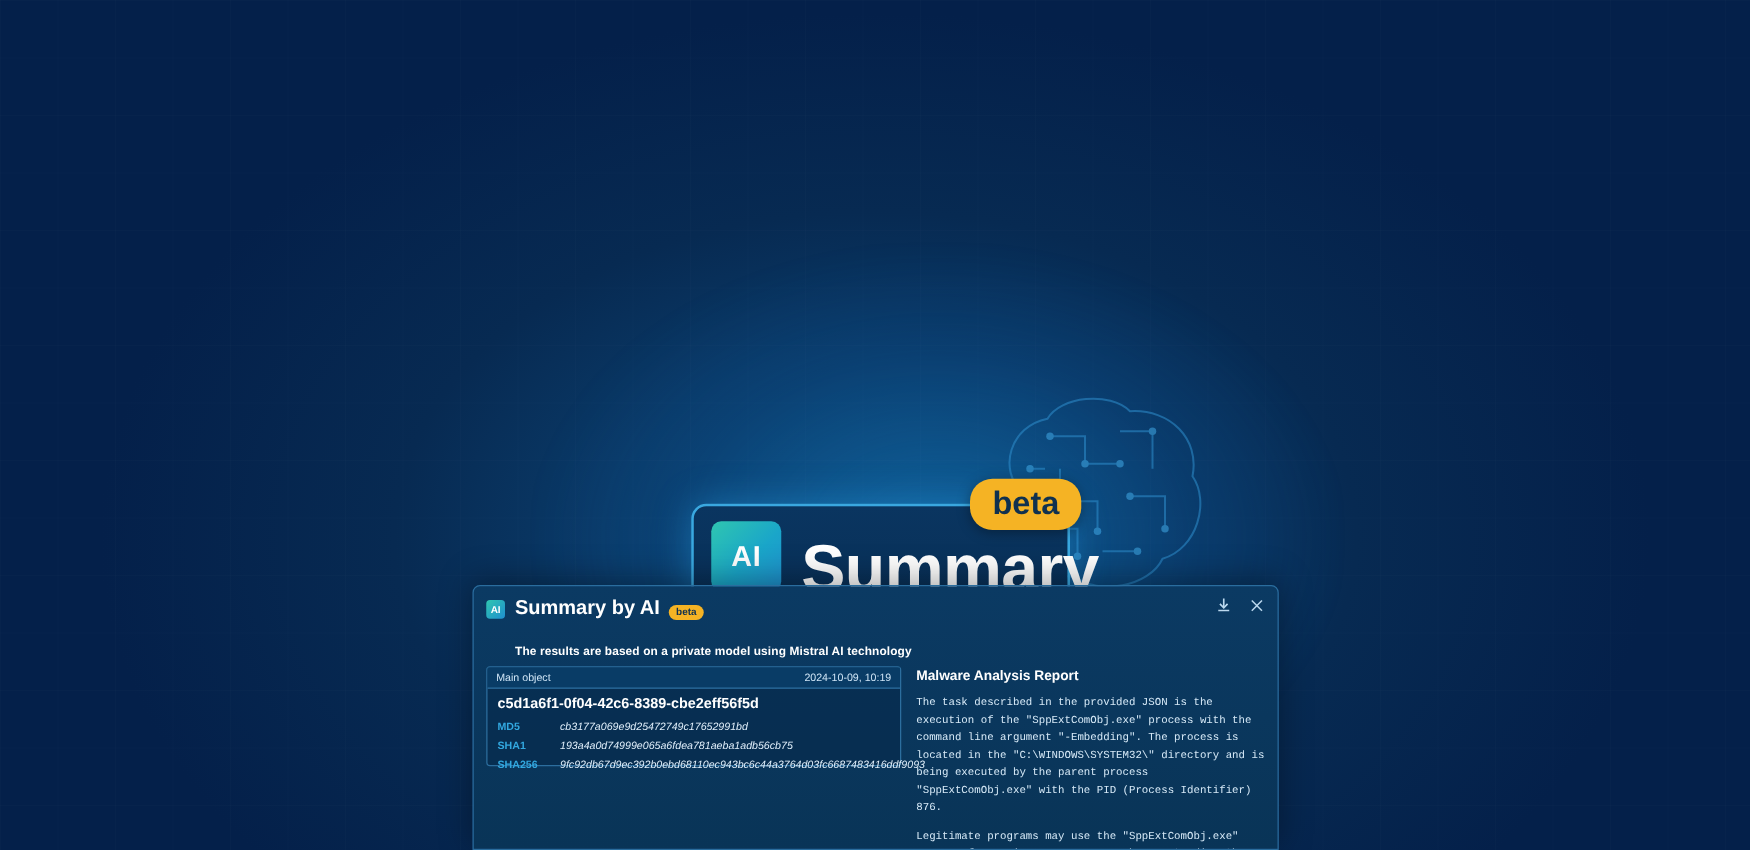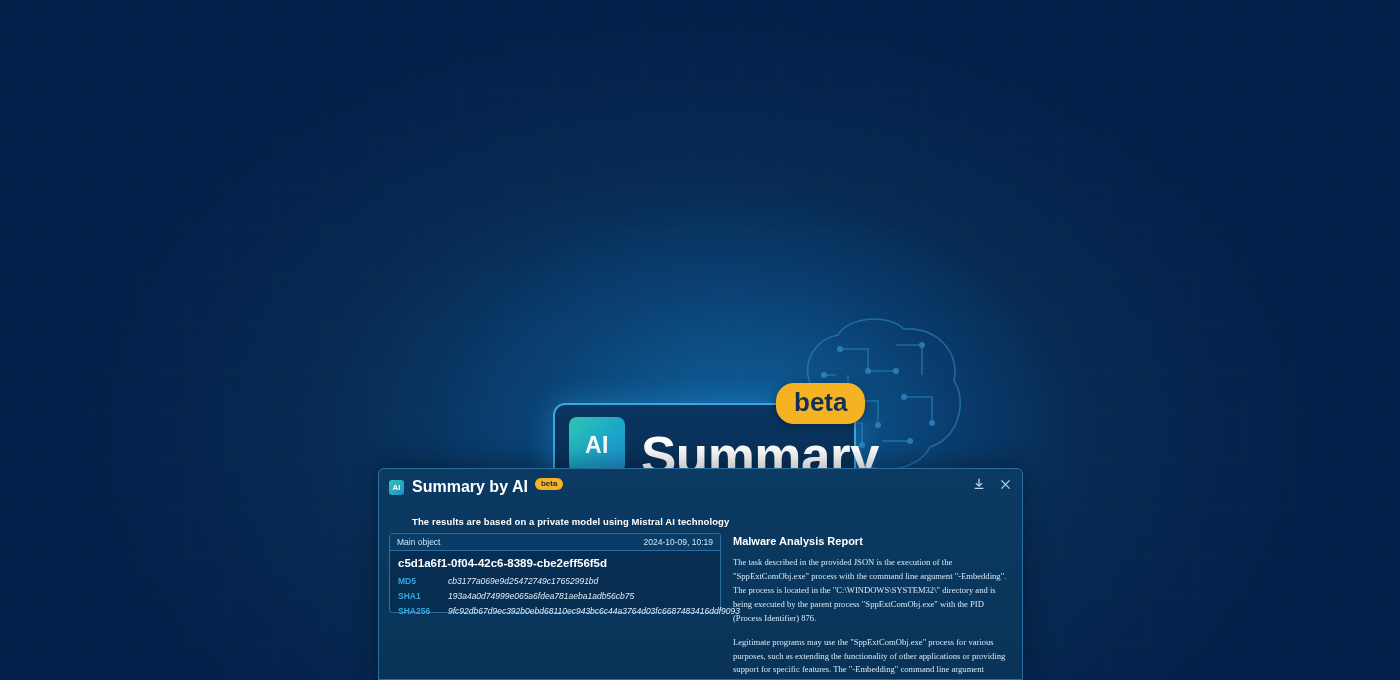--- a/index.html
+++ b/index.html
@@ -107,21 +107,21 @@
     width: 15px; height: 15px;
     border-radius: 3px;
     background: linear-gradient(135deg, #2fc6b0 0%, #1f8fd0 100%);
     color: #fff;
     font-size: 8px; font-weight: bold;
     display: flex; align-items: center; justify-content: center;
     margin-top: 2px;
     flex: none;
   }
   .panel-head-text { margin-left: 8px; }
-  .panel-title-row { display: flex; align-items: flex-start; }
+  .panel-title-row { display: flex; align-items: flex-end; }
   .panel-title {
     color: #ffffff;
     font-size: 16px;
     font-weight: bold;
   }
   .panel-beta {
     background: #f5b324;
     color: #10314f;
     font-size: 8px;
     font-weight: bold;
@@ -190,21 +190,21 @@
   
   .report { flex: 1; padding-top: 2px; }
   .report-title {
     color: #ffffff;
     font-size: 11px;
     font-weight: bold;
     margin-bottom: 9px;
   }
   .report p {
     color: #d6e9f7;
-    font-family: Liberation Serif, serif;
+    font-family: Liberation Mono, monospace;
     font-size: 8.6px;
     line-height: 1.62;
     margin-bottom: 10px;
   }
 </style>
 </head>
 <body>
 
 <div class="bg-grid"></div>
 <div class="glow"></div>

